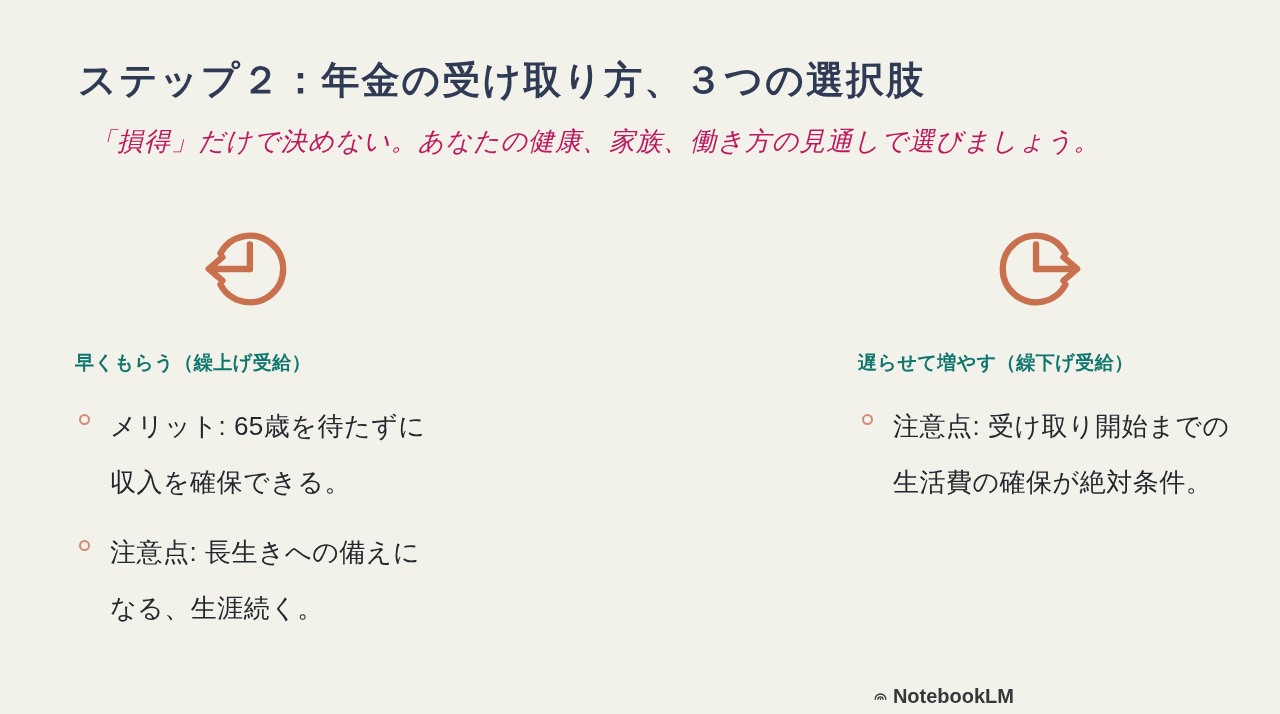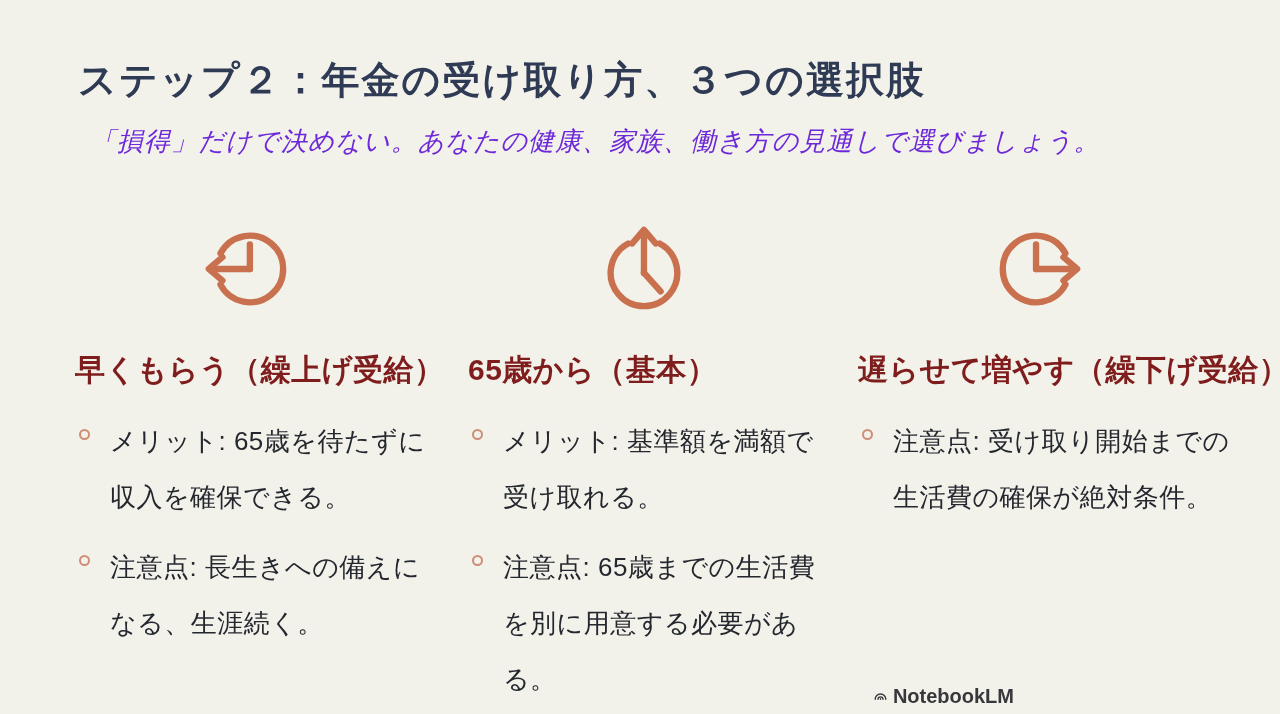--- a/index.html
+++ b/index.html
@@ -11,37 +11,37 @@
   .slide{position:relative;width:1032px;height:714px;background:#f2f1ea;}
 
   .title{
     position:absolute;left:78px;top:55px;
     font-size:38px;font-weight:800;letter-spacing:2px;
     color:#2f3a54;white-space:nowrap;
   }
   .subtitle{
     position:absolute;left:90px;top:124px;
     font-size:26px;font-style:italic;letter-spacing:1px;
-    color:#6d28d9;white-space:nowrap;
+    color:#be185d;white-space:nowrap;
   }
 
   .column{position:absolute;top:220px;}
   .col-1{left:75px;width:355px;}
   .col-2{left:468px;width:365px;}
   .col-3{left:858px;width:378px;}
 
   .icon-wrap{
     height:94px;display:flex;justify-content:center;align-items:center;
     transform:translateX(-9px);
   }
   .icon-wrap svg{display:block;}
 
   .col-heading{
     margin:36px 0 0 0;
-    font-size:30px;font-weight:800;color:#7f1d1d;
+    font-size:19px;font-weight:800;color:#0f766e;
     letter-spacing:0.5px;white-space:nowrap;
   }
 
   ul.bullets{list-style:none;margin:22px 0 0 0;padding:0;}
   ul.bullets li{
     position:relative;
     padding-left:35px;
     margin-bottom:14px;
     font-size:26px;line-height:56px;color:#24272e;
     letter-spacing:0.5px;
@@ -79,37 +79,20 @@
         </g>
       </svg>
     </div>
     <h2 class="col-heading">早くもらう（繰上げ受給）</h2>
     <ul class="bullets">
       <li><span class="ring"></span><span>メリット: 65歳を待たずに収入を確保できる。</span></li>
       <li><span class="ring"></span><span>注意点: 長生きへの備えになる、生涯続く。</span></li>
     </ul>
   </div>
 
-  <div class="column col-2">
-    <div class="icon-wrap">
-      <svg width="94" height="94" viewBox="0 0 96 96" fill="none">
-        <g stroke="#c9714e" stroke-width="6.5" stroke-linecap="round" stroke-linejoin="round">
-          <path d="M 66 24 A 34 34 0 1 1 34 24"></path>
-          <path d="M 50 54 L 50 14"></path>
-          <path d="M 38 24 L 50 10 L 62 24"></path>
-          <path d="M 50 54 L 67 73"></path>
-        </g>
-      </svg>
-    </div>
-    <h2 class="col-heading">65歳から（基本）</h2>
-    <ul class="bullets">
-      <li><span class="ring"></span><span>メリット: 基準額を満額で受け取れる。</span></li>
-      <li><span class="ring"></span><span>注意点: 65歳までの生活費を別に用意する必要がある。</span></li>
-    </ul>
-  </div>
 
   <div class="column col-3">
     <div class="icon-wrap">
       <svg width="94" height="94" viewBox="0 0 96 96" fill="none">
         <g stroke="#c9714e" stroke-width="6.5" stroke-linecap="round" stroke-linejoin="round">
           <path d="M 76 66 A 34 34 0 1 1 76 34"></path>
           <path d="M 46 50 L 46 25"></path>
           <path d="M 46 50 L 84 50"></path>
           <path d="M 74 38 L 88 50 L 74 62"></path>
         </g>

